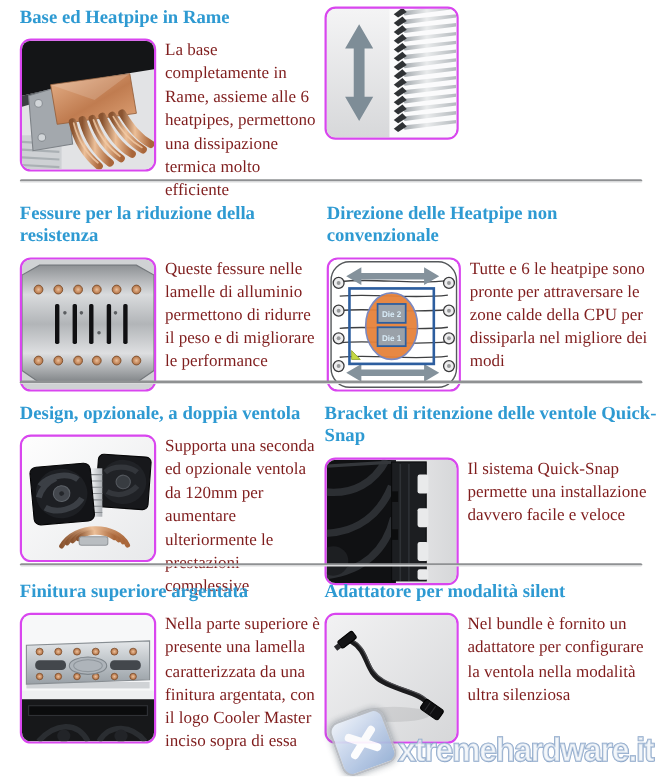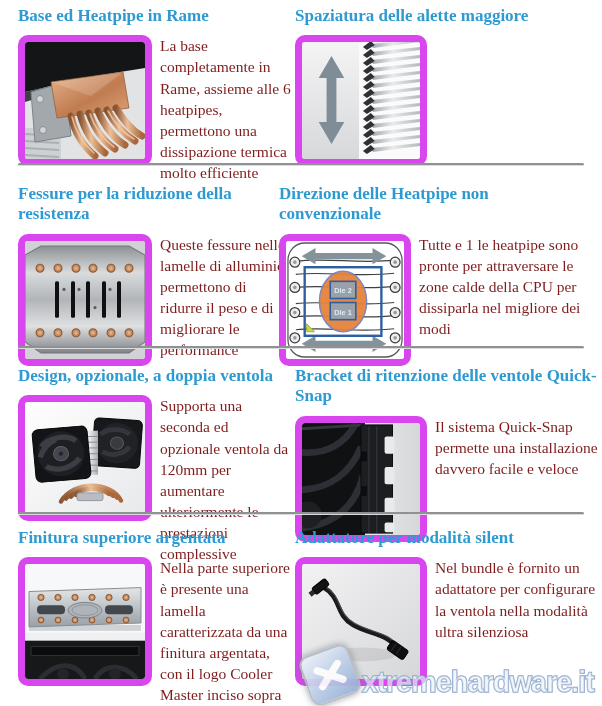--- a/index.html
+++ b/index.html
@@ -1,21 +1,21 @@
 <!DOCTYPE html>
 <html><head>
 <meta charset="utf-8">
 <style>
   html,body{margin:0;padding:0;background:#fff;}
   .page{position:relative;width:602px;height:706px;background:#fff;overflow:hidden;
         font-family:"Liberation Serif",serif;}
   .feature{position:absolute;}
   .feature-title{margin:0 0 9px 0;font-weight:bold;font-size:17px;line-height:1.2;color:#2e9ad2;}
   .feature-row{display:flex;align-items:flex-start;}
-  .imgbox{flex:none;width:120px;border:7px solid #d946ef;border-radius:10px;overflow:hidden;
+  .imgbox{flex:none;width:120px;border:2px solid #d946ef;border-radius:10px;overflow:hidden;
           background:#e9eaec;box-shadow:0 0 0 1px rgba(255,255,255,.6) inset;}
   .imgbox svg{display:block;width:100%;height:100%;}
   .feature-text{margin:0 0 0 8px;font-size:15.5px;line-height:1.36;color:#7f1d1d;}
   .divider{position:absolute;left:18px;width:566px;height:3px;border:0;margin:0;
            background:linear-gradient(180deg,#8f9193 0 65%,#d9dadb 65% 100%);border-radius:2px;}
   .watermark{position:absolute;left:296px;top:644px;width:306px;height:62px;z-index:5;text-align:center;}
   .wm-tile{position:absolute;left:8px;top:5px;width:48px;height:48px;border-radius:10px;
            background:linear-gradient(155deg,#eef3fa 0%,#c3d2ea 45%,#93aed4 100%);
            border:2px solid #b6bac0;box-shadow:0 0 7px rgba(110,120,130,.75);
            transform:rotate(-20deg);opacity:.93;}
@@ -75,21 +75,20 @@
             <path d="M65,72 C70,87 78,97 89,105"></path>
             <path d="M83,69 C90,82 98,91 109,97"></path>
           </g>
         </svg>
       </div>
       <p class="feature-text" style="width:148px">La base completamente in Rame, assieme alle 6 heatpipes, permettono una dissipazione termica molto efficiente</p>
     </div>
   </section>
 
   <section class="feature" style="left:295px;top:6px;width:305px">
-    <h2 class="feature-title">Spaziatura delle alette maggiore</h2>
     <div class="feature-row">
       <div class="imgbox" style="width:118px;height:117px">
         <svg viewBox="0 0 120 117" preserveAspectRatio="none">
           <defs>
             <linearGradient id="bg2" x1="0" y1="0" x2="0" y2="1">
               <stop offset="0" stop-color="#f4f4f5"></stop>
                 <stop offset="1" stop-color="#d7d8da"></stop>
             </linearGradient>
             <linearGradient id="alu2" x1="0" y1="0" x2="1" y2="0">
               <stop offset="0" stop-color="#9fa5aa"></stop>
@@ -171,21 +170,21 @@
               <circle cx="54" cy="48" r="1.6"></circle>
             <circle cx="70" cy="66" r="1.6"></circle>
               <circle cx="85" cy="48" r="1.6"></circle>
           </g>
         </svg>
       </div>
       <p class="feature-text" style="width:150px">Queste fessure nelle lamelle di alluminio permettono di ridurre il peso e di migliorare le performance</p>
     </div>
   </section>
 
-  <section class="feature" style="left:279px;top:184px;width:305px">
+  <section class="feature" style="left:297px;top:184px;width:305px">
     <h2 class="feature-title">Direzione delle Heatpipe non convenzionale</h2>
     <div class="feature-row">
       <div class="imgbox" style="width:118px;height:118px;background:#fff">
         <svg viewBox="0 0 120 117" preserveAspectRatio="none">
           <rect width="120" height="117" fill="#ffffff"></rect>
           <rect x="2" y="2" width="116" height="113" rx="17" fill="#fff" stroke="#55585b" stroke-width="1.3"></rect>
           <g fill="none" stroke="#3f4042" stroke-width="1.2">
             <path d="M10,20 C40,16 75,23 110,19"></path>
             <path d="M10,33 C40,30 75,36 110,32"></path>
             <path d="M10,46 C40,43 75,49 110,45"></path>
@@ -217,21 +216,21 @@
           <polygon points="16,102 30,94 30,99 88,99 88,94 102,102 88,110 88,105 30,105 30,110" fill="#84929c"></polygon>
           <rect x="19" y="26" width="78" height="68" fill="none" stroke="#2d5e9f" stroke-width="2.4"></rect>
           <ellipse cx="58" cy="60" rx="24" ry="30" fill="#e6823b" stroke="#7583bd" stroke-width="1.5" opacity=".95"></ellipse>
           <rect x="45" y="40" width="26" height="17" fill="#9aa1a9" stroke="#2d5e9f" stroke-width="1.6"></rect>
           <text x="58" y="52" text-anchor="middle" font-family="Liberation Sans,sans-serif" font-size="7.5" font-weight="bold" fill="#d9ecf8">Die 2</text>
           <rect x="45" y="61" width="26" height="17" fill="#9aa1a9" stroke="#2d5e9f" stroke-width="1.6"></rect>
           <text x="58" y="73" text-anchor="middle" font-family="Liberation Sans,sans-serif" font-size="7.5" font-weight="bold" fill="#d9ecf8">Die 1</text>
           <polygon points="21,90 29,90 21,82" fill="#c6d943" stroke="#93a833" stroke-width=".8"></polygon>
         </svg>
       </div>
-      <p class="feature-text" style="width:180px">Tutte e 1 le heatpipe sono pronte per attraversare le zone calde della CPU per dissiparla nel migliore dei modi</p>
+      <p class="feature-text" style="width:180px">Tutte e 6 le heatpipe sono pronte per attraversare le zone calde della CPU per dissiparla nel migliore dei modi</p>
     </div>
   </section>
 
   <hr class="divider" style="top:346px">
 
   <section class="feature" style="left:18px;top:366px;width:274px">
     <h2 class="feature-title">Design, opzionale, a doppia ventola</h2>
     <div class="feature-row">
       <div class="imgbox" style="height:112px">
         <svg viewBox="0 0 120 117" preserveAspectRatio="none">

